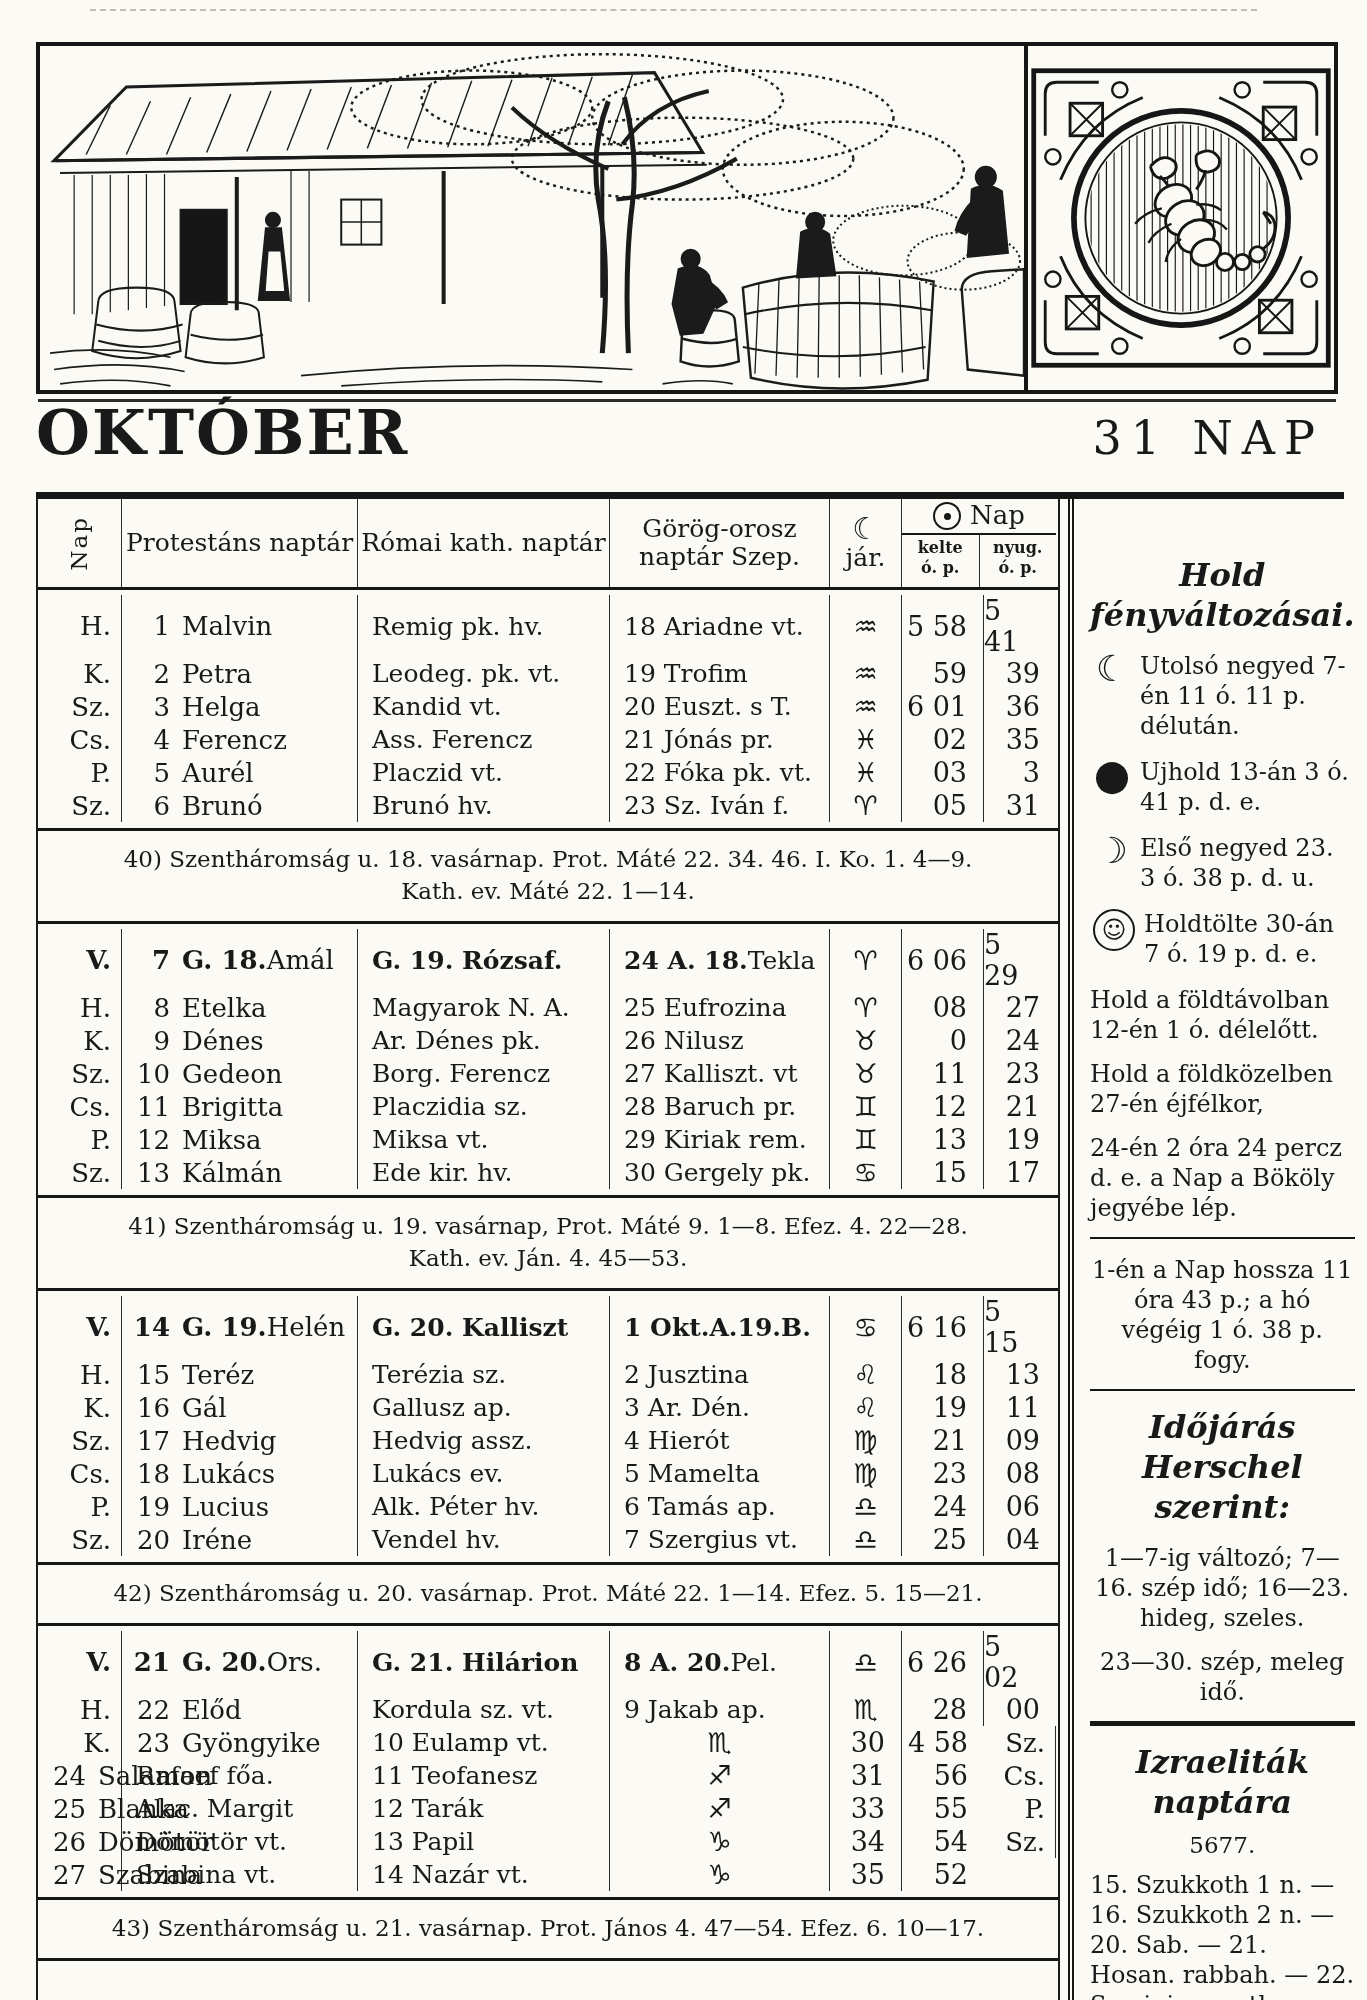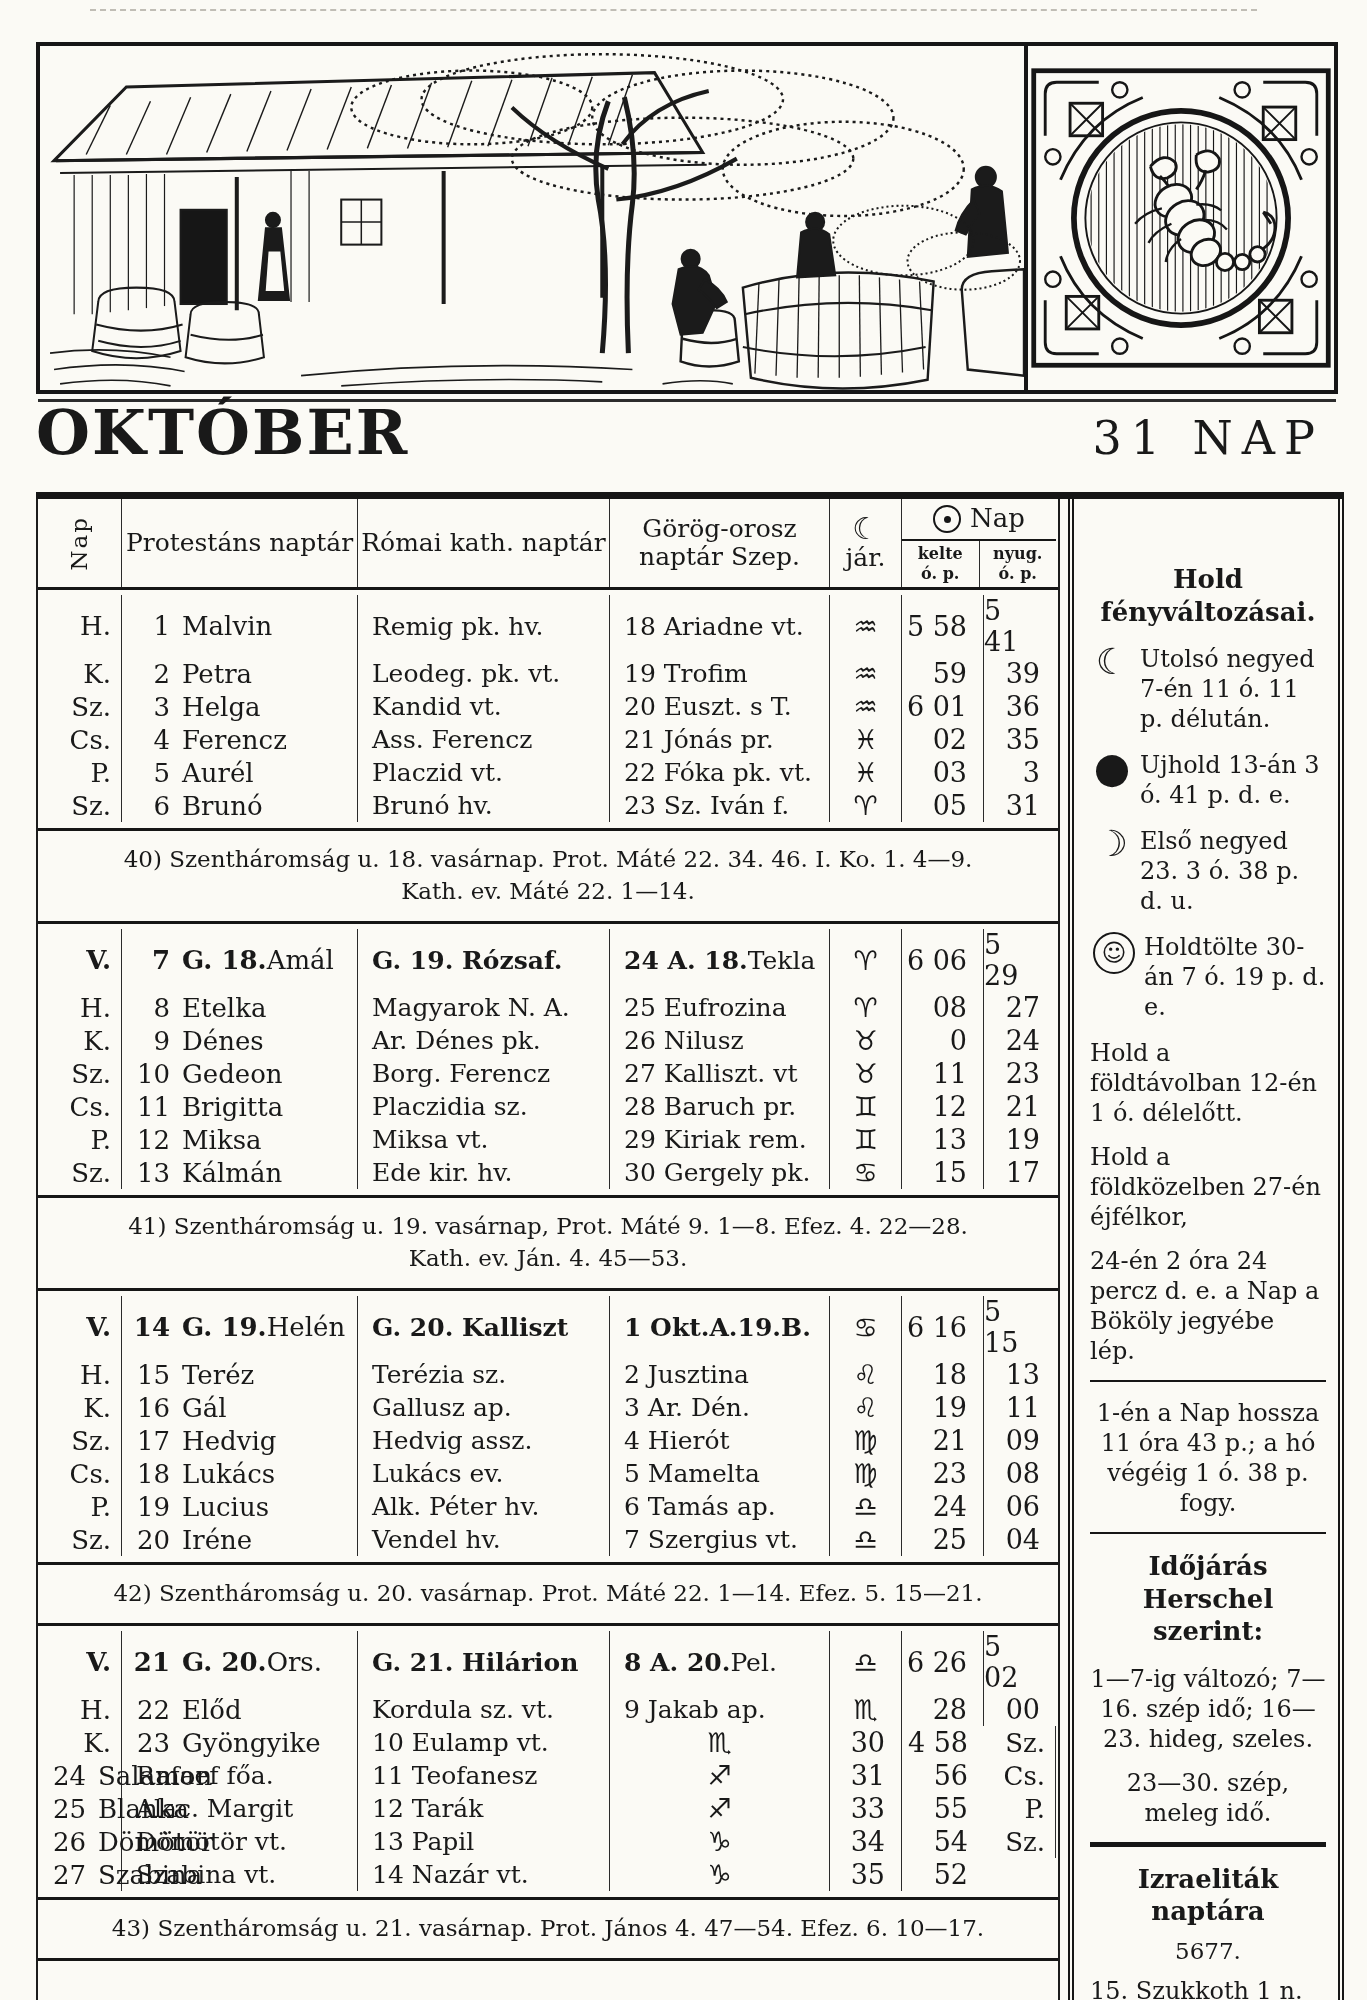--- a/index.html
+++ b/index.html
@@ -32,39 +32,39 @@
   
   .thead{border-bottom:3px solid #161616;}
   .thead .cell{min-height:88px;justify-content:center;text-align:center;font-size:25px;line-height:1.12;}
   .vert{writing-mode:vertical-rl;transform:rotate(180deg);font-size:23px;letter-spacing:2px;}
   .moon-h{flex-direction:column;justify-content:center;}
   .mglyph{font-family:"DejaVu Sans",sans-serif;font-size:30px;line-height:30px;display:block;}
   .sun-h{grid-column:span 2;flex-direction:column;align-items:stretch;padding:0;}
   .sun-top{flex:1;display:flex;align-items:center;justify-content:center;font-size:26px;border-bottom:2px solid #161616;}
   .sun-icon{display:inline-block;width:24px;height:24px;border:2px solid #161616;border-radius:50%;position:relative;margin-right:9px;}
   .sun-icon::after{content:"";position:absolute;left:50%;top:50%;width:7px;height:7px;margin:-3.5px;background:#161616;border-radius:50%;}
-  .sun-sub{display:flex;height:46px;}
+  .sun-sub{display:flex;height:52px;}
   .sun-sub .half{flex:1;text-align:center;font-size:16px;font-weight:bold;line-height:1.25;padding-top:3px;}
   .sun-sub .half:first-child{border-right:1px solid #2b2b2b;}
 
   
   .week{padding:5px 0 6px;border-bottom:3px solid #161616;}
   .cday{justify-content:flex-end;padding-right:10px;font-size:26px;}
   .cprot{padding-left:2px;font-size:26px;white-space:nowrap;}
   .cprot .num{flex:0 0 46px;text-align:right;margin-right:12px;}
   .crom,.cgreek{padding-left:14px;font-size:25px;white-space:nowrap;}
   .czod{justify-content:center;font-family:"DejaVu Sans",sans-serif;font-size:27px;}
   .crise,.cset{justify-content:flex-end;padding-right:16px;font-size:27px;}
   .b{font-weight:bold;}
   .note{border-bottom:3px solid #161616;padding:12px 10px 14px;font-size:23px;line-height:32px;text-align:center;}
 
   
   .sidebar{flex:1;margin-left:8px;border-left:6px double #161616;border-right:6px double #161616;
            padding:48px 12px 0 16px;font-size:24px;}
-  .sidebar h3{font-size:26px;font-weight:bold;text-align:center;margin:16px 0 16px;line-height:1.25;}
+  .sidebar h3{font-size:32px;font-weight:bold;text-align:center;margin:8px 0 16px;line-height:1.25;font-style:italic;}
   .phase{display:flex;margin-bottom:16px;line-height:30px;}
   .picon{flex:0 0 44px;margin-right:6px;display:flex;justify-content:center;align-items:flex-start;
          font-family:"DejaVu Sans",sans-serif;font-size:36px;line-height:36px;}
   .picon.new-moon{font-size:42px;}
   .picon.full-moon{flex:0 0 38px;height:38px;border:2px solid #161616;border-radius:50%;align-items:center;
                    font-size:24px;margin-left:3px;margin-right:9px;}
   .ptext{flex:1;}
   .sb-p{margin:0 0 14px;line-height:30px;}
   .center{text-align:center;}
   .rule{border:none;border-top:2px solid #161616;margin:12px 0 16px;}

